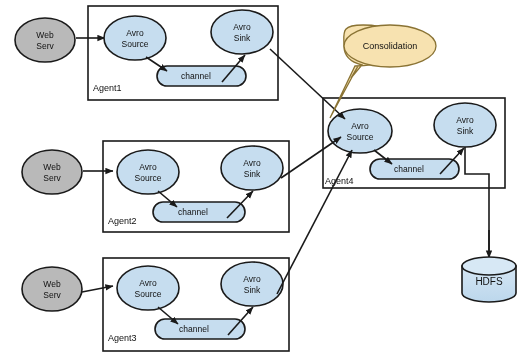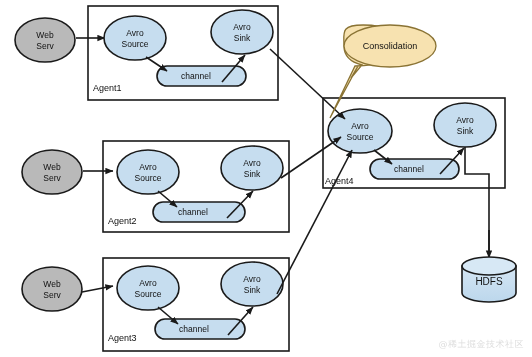--- a/index.html
+++ b/index.html
@@ -138,14 +138,13 @@
                C340,25 344,33 344,46
                C344,55 350,62 362,65
                L351,78 L358,66
                L330,118 L355,66
                C377,66 404,59 404,46 Z" fill="#f7e2b0" stroke="#8a7334" stroke-width="1.3"></path>
       <ellipse cx="390" cy="46" rx="46" ry="21" fill="#f7e2b0" stroke="#8a7334" stroke-width="1.3"></ellipse>
     </g>
     <text class="calloutext" x="390" y="49">Consolidation</text>
   </svg>
 
-  <div class="wm">@稀土掘金技术社区</div>
 </div>
 
 </body></html>

